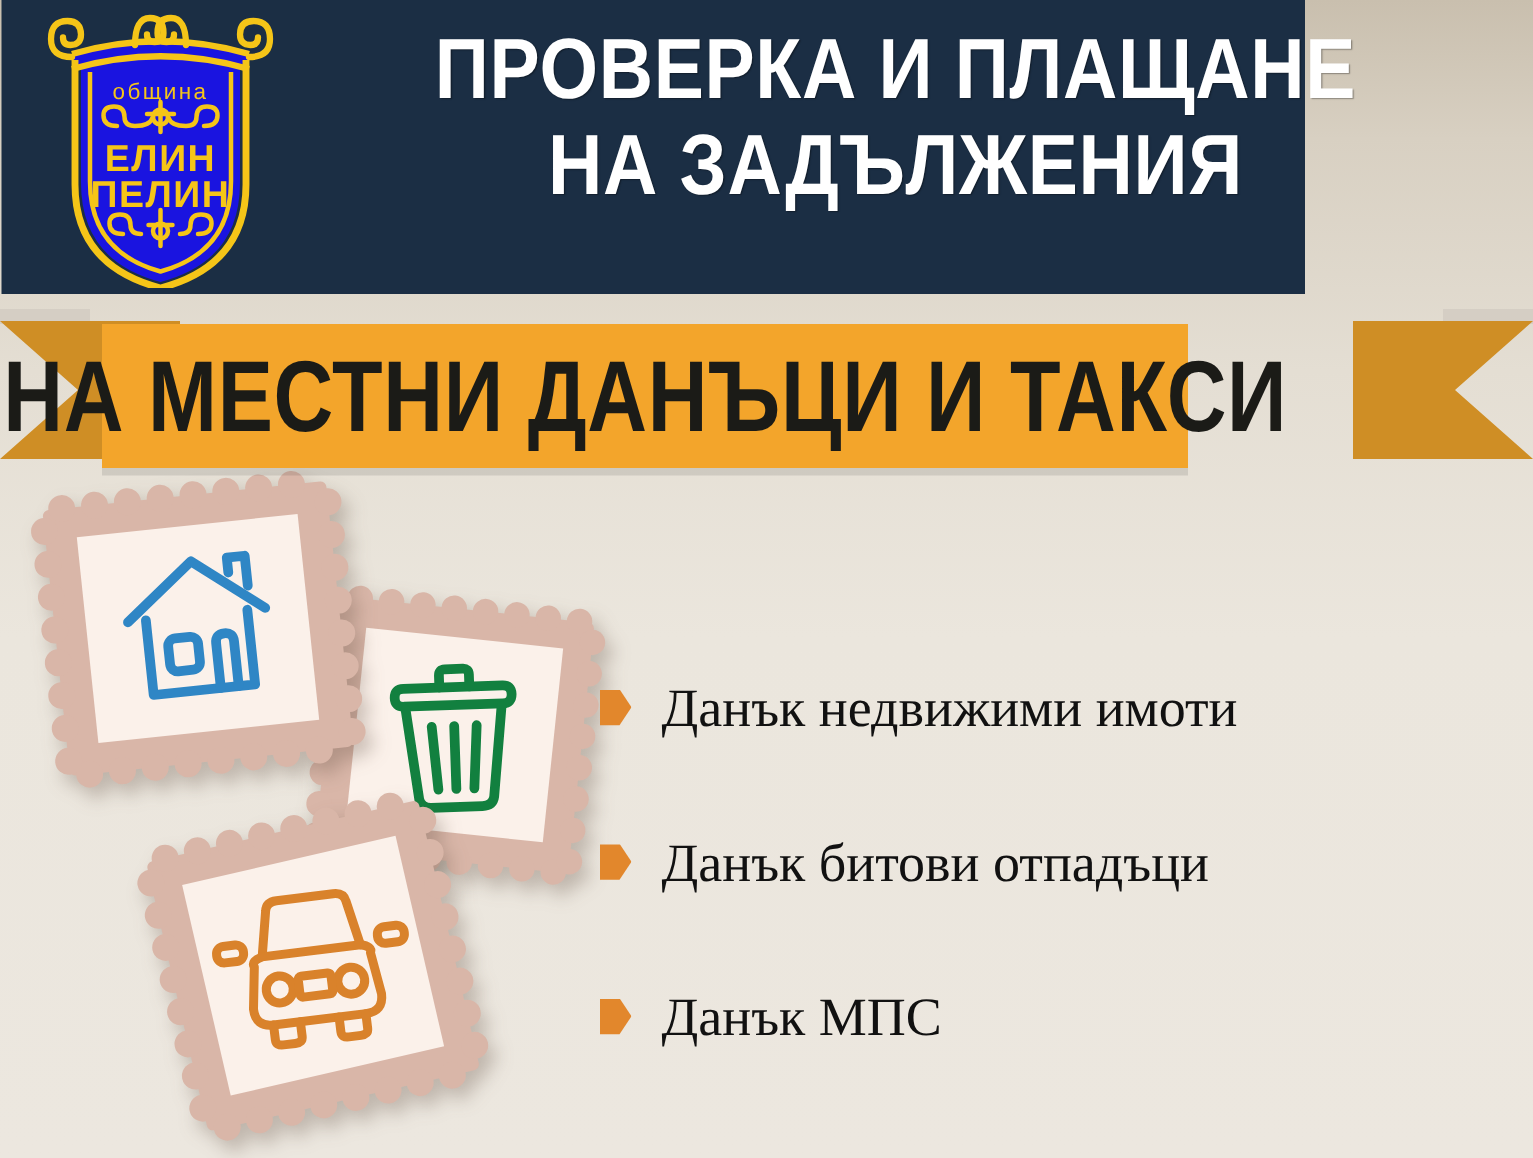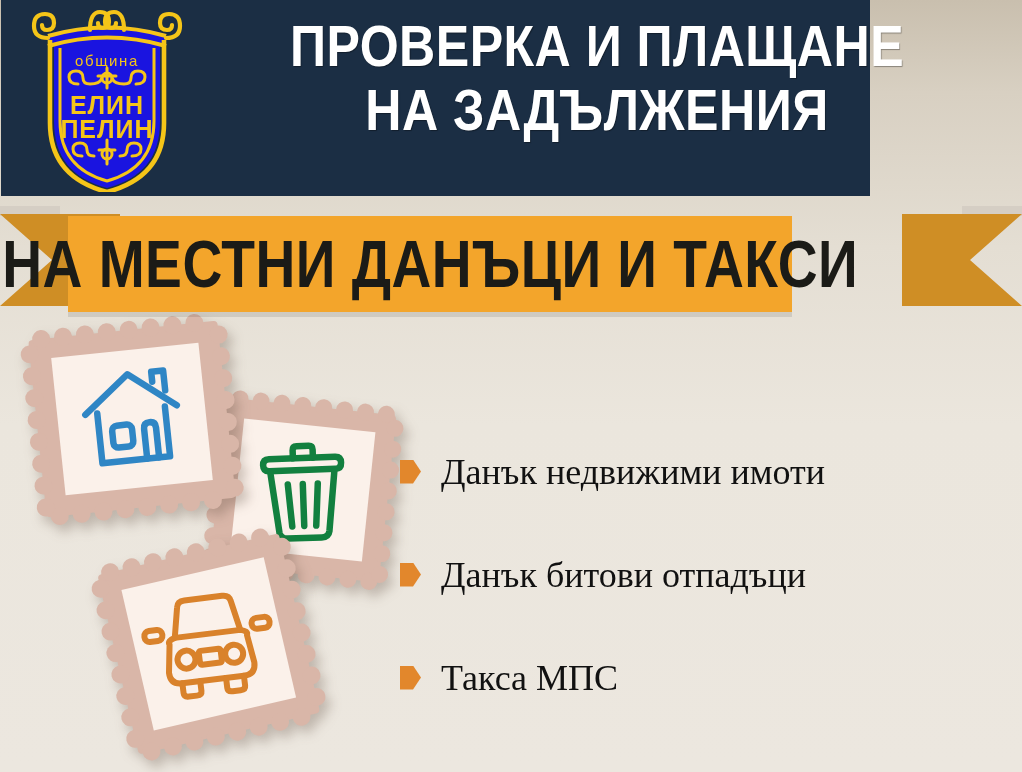--- a/index.html
+++ b/index.html
@@ -376,18 +376,18 @@
       <span class="bullet-label">Данък недвижими имоти</span>
     </div>
 
     <div class="bullet-row">
       <span class="bullet-marker"></span>
       <span class="bullet-label">Данък битови отпадъци</span>
     </div>
 
     <div class="bullet-row">
       <span class="bullet-marker"></span>
-      <span class="bullet-label">Такса МПС</span>
+      <span class="bullet-label">Данък МПС</span>
     </div>
 
   </div>
 
 </div>
 
 </body></html>

